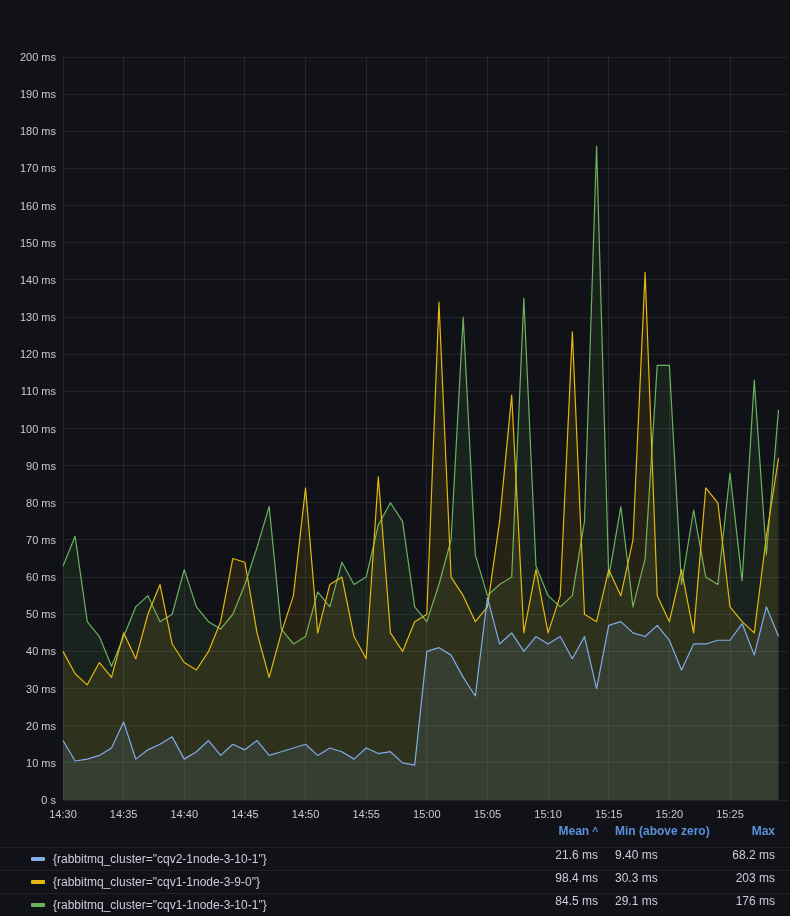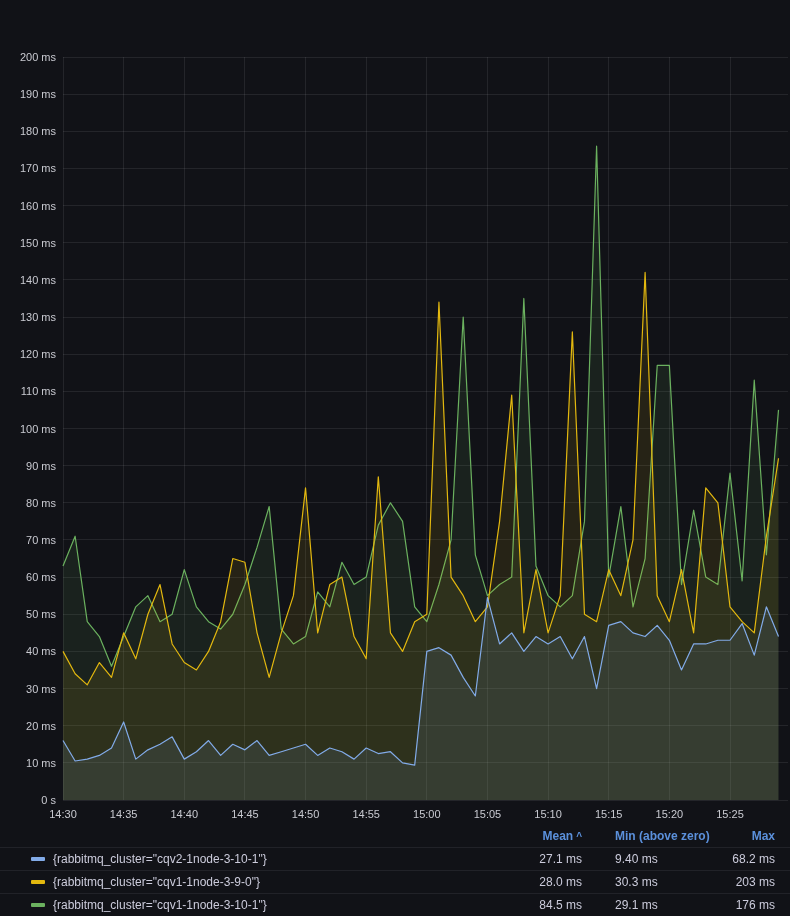--- a/index.html
+++ b/index.html
@@ -9,26 +9,26 @@
   .panel-title { position:absolute; top:0; left:0; width:100%; height:28px;
                  text-align:center; padding-top:8px; color:#D8D9DA;
                  font-size:13px; font-weight:600; letter-spacing:.1px; cursor:pointer; }
   svg#chart { position:absolute; top:0; left:0; }
   svg text { font-family:"Liberation Sans", sans-serif; font-size:11px; fill:#C9CAD1; }
   .ytick { text-anchor:end; }
   .xtick { text-anchor:middle; }
   .grid  { stroke:rgba(204,204,220,0.10); stroke-width:1; shape-rendering:crispEdges; }
 
   .legend { position:absolute; top:824px; left:0; width:790px; color:#CCCCDC; font-size:12px; }
-  .legend-row, .legend-header { display:flex; align-items:center; height:23px;
+  .legend-row, .legend-header { display:flex; height:23px;
                                 padding-left:31px; padding-right:15px; }
   .legend-row { border-top:1px solid rgba(204,204,220,0.09); }
   .l-label { flex:1; display:flex; align-items:center; white-space:nowrap; overflow:hidden; }
   .l-mean { width:80px; text-align:right; }
-  .l-min  { width:100px; margin-left:33px; text-align:left; }
+  .l-min  { width:100px; margin-left:17px; text-align:left; }
   .l-max  { width:60px; text-align:right; }
   .legend-header { color:#5B90DB; font-weight:600; }
   .legend-header .l-mean, .legend-header .l-min, .legend-header .l-max { cursor:pointer; }
   .caret { font-size:10px; margin-left:3px; }
   .swatch { display:inline-block; width:14px; height:4px; border-radius:1px;
             margin-right:8px; flex:0 0 auto; }
   .series-name { cursor:pointer; }
 </style>
 </head>
 <body>
@@ -118,31 +118,31 @@
       <div class="l-mean"><span>Mean</span><span class="caret">^</span></div>
       <div class="l-min">Min (above zero)</div>
       <div class="l-max">Max</div>
     </div>
 
     <div class="legend-row">
       <div class="l-label">
         <span class="swatch" style="background: rgb(130, 171, 232);"></span>
         <span class="series-name">{rabbitmq_cluster="cqv2-1node-3-10-1"}</span>
       </div>
-      <div class="l-mean">27.1 ms</div>
+      <div class="l-mean">21.6 ms</div>
       <div class="l-min">9.40 ms</div>
       <div class="l-max">68.2 ms</div>
     </div>
 
     <div class="legend-row">
       <div class="l-label">
         <span class="swatch" style="background: rgb(227, 184, 15);"></span>
         <span class="series-name">{rabbitmq_cluster="cqv1-1node-3-9-0"}</span>
       </div>
-      <div class="l-mean">28.0 ms</div>
+      <div class="l-mean">98.4 ms</div>
       <div class="l-min">30.3 ms</div>
       <div class="l-max">203 ms</div>
     </div>
 
     <div class="legend-row">
       <div class="l-label">
         <span class="swatch" style="background: rgb(107, 177, 95);"></span>
         <span class="series-name">{rabbitmq_cluster="cqv1-1node-3-10-1"}</span>
       </div>
       <div class="l-mean">84.5 ms</div>

